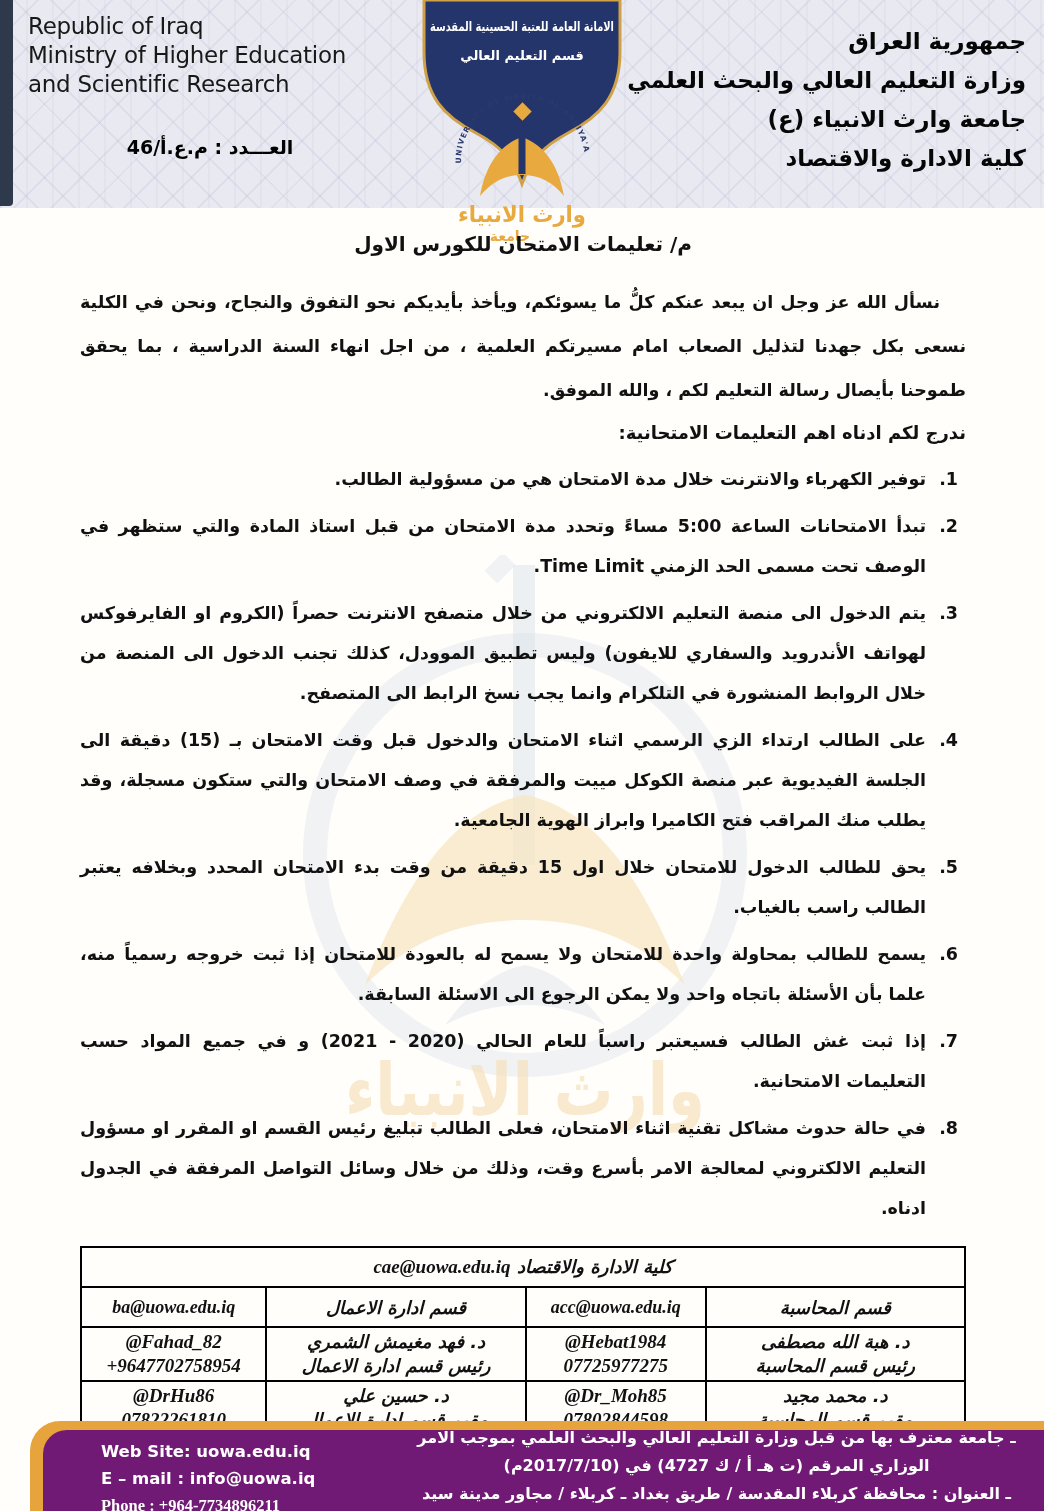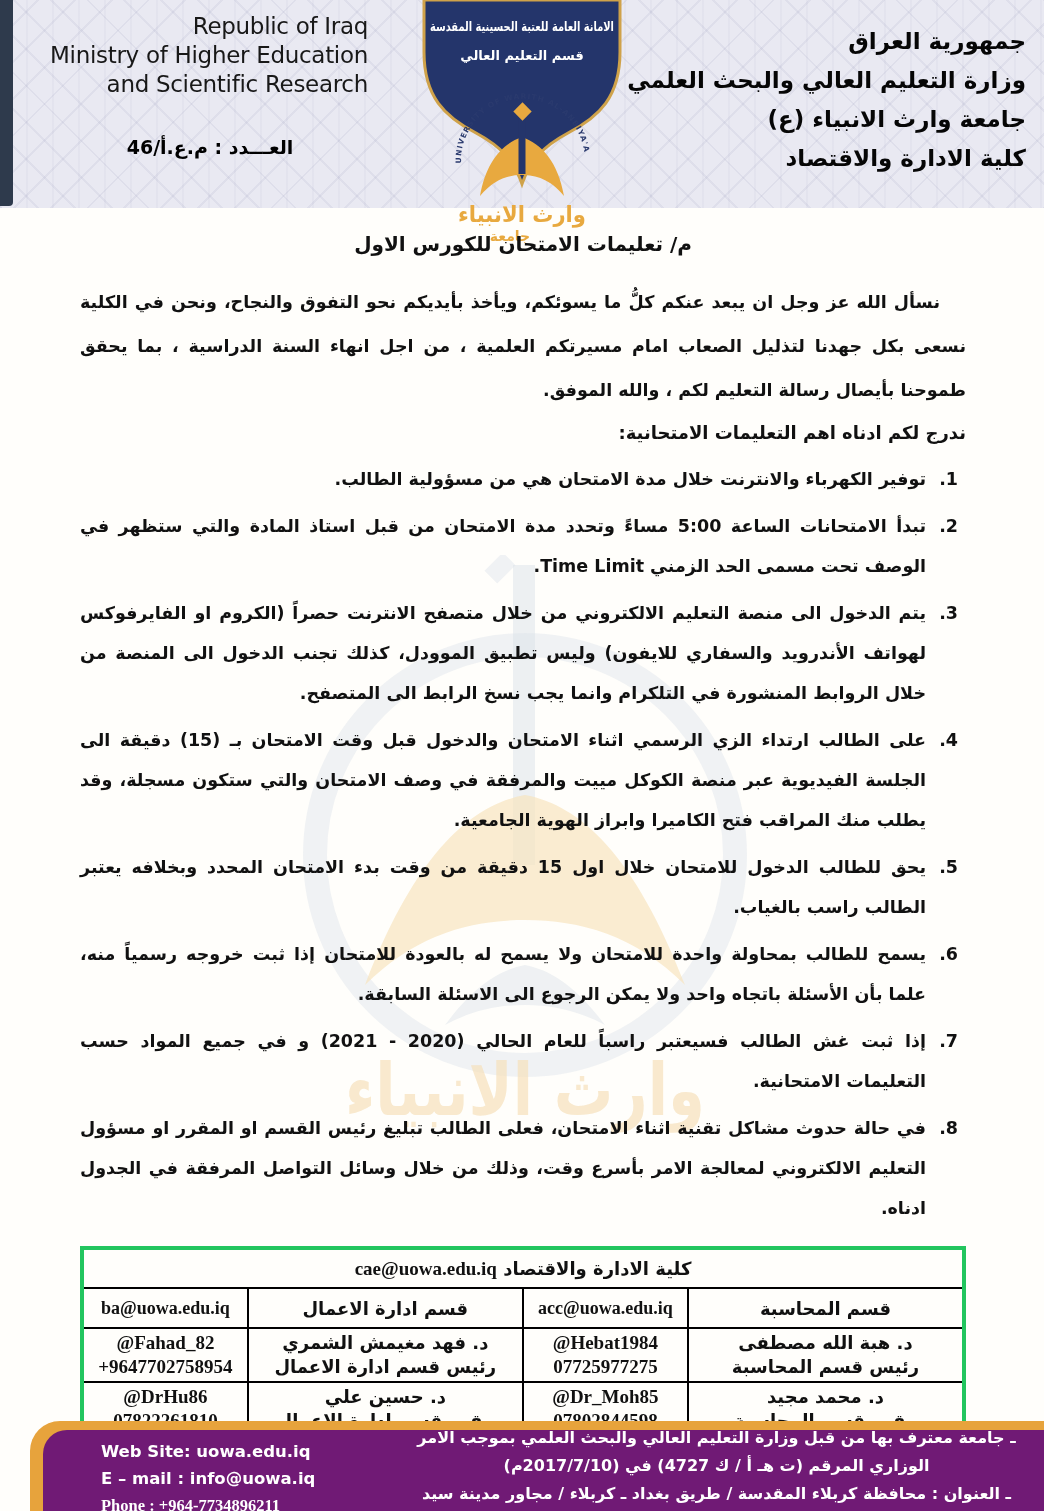--- a/index.html
+++ b/index.html
@@ -13,42 +13,42 @@
   
   .header {
     position:absolute; top:0; left:0; right:0; height:208px;
     background-color:#e9e9f2;
     background-image:
       repeating-linear-gradient(45deg, rgba(150,152,185,.13) 0 2px, transparent 2px 26px),
       repeating-linear-gradient(135deg, rgba(150,152,185,.13) 0 2px, transparent 2px 26px),
       repeating-linear-gradient(90deg, rgba(150,152,185,.07) 0 2px, transparent 2px 26px);
   }
   .edge-strip { position:absolute; left:0; top:0; width:13px; height:206px; background:#2e3a4c; border-radius:0 0 4px 0; }
-  .en-block { position:absolute; left:28px; top:12px; width:340px; text-align:right; }
+  .en-block { position:absolute; left:28px; top:12px; width:340px; text-align:left; }
   .en-block .en-line { font-size:23px; line-height:29px; color:#181818; letter-spacing:-0.3px; }
   .ref-block { position:absolute; left:70px; top:130px; width:280px; text-align:center; direction:rtl; }
   .ref-block div { font-size:19px; line-height:35px; font-weight:bold; color:#000; }
   .ar-block { position:absolute; right:18px; top:22px; width:400px; text-align:right; direction:rtl; }
   .ar-block div { font-size:23px; line-height:39px; font-weight:bold; color:#060606; }
   .emblem { position:absolute; left:50%; top:0; margin-left:-116px; width:232px; height:248px; }
 
   
   .watermark { position:absolute; left:295px; top:555px; opacity:.55; z-index:0; pointer-events:none; }
 
   
   .doc { position:absolute; top:232px; right:78px; left:80px; direction:rtl; z-index:1; }
   .subject { text-align:center; font-size:20px; font-weight:bold; margin-bottom:24px; }
   .intro { font-size:17.5px; font-weight:bold; line-height:44px; text-align:justify; text-indent:26px; margin-bottom:8px; }
   .list-intro { font-size:18px; font-weight:bold; margin:10px 0 16px; }
   .item { display:flex; margin-bottom:7px; font-size:17.5px; font-weight:bold; line-height:40px; }
   .item .num { flex:0 0 40px; text-align:right; padding-right:8px; }
   .item .txt { flex:1; text-align:justify; }
 
   
-  table.contacts { width:100%; border-collapse:collapse; border:4px solid #22c55e; margin-top:18px; background:transparent; }
+  table.contacts { width:100%; border-collapse:collapse; border:1px solid #22c55e; margin-top:18px; background:transparent;font-style:italic; }
   table.contacts td { border:2px solid #000; text-align:center; vertical-align:middle; padding:2px 4px; font-weight:bold; font-size:18px; }
   .t-title td { border-bottom:6px double #000; height:40px; font-size:19px; }
   .t-head td { height:40px; }
   .t-data td { height:54px; }
   td.sep { border-left:6px double #000; }
   .serif { font-family:"Liberation Serif", serif; direction:ltr; unicode-bidi:isolate; font-weight:bold; font-size:19px; }
   .cell-l2 { line-height:24px; }
 
   
   .footer { position:absolute; top:1421px; left:30px; right:0; bottom:0; background:#e7a33c; border-top-left-radius:30px; z-index:2; }

